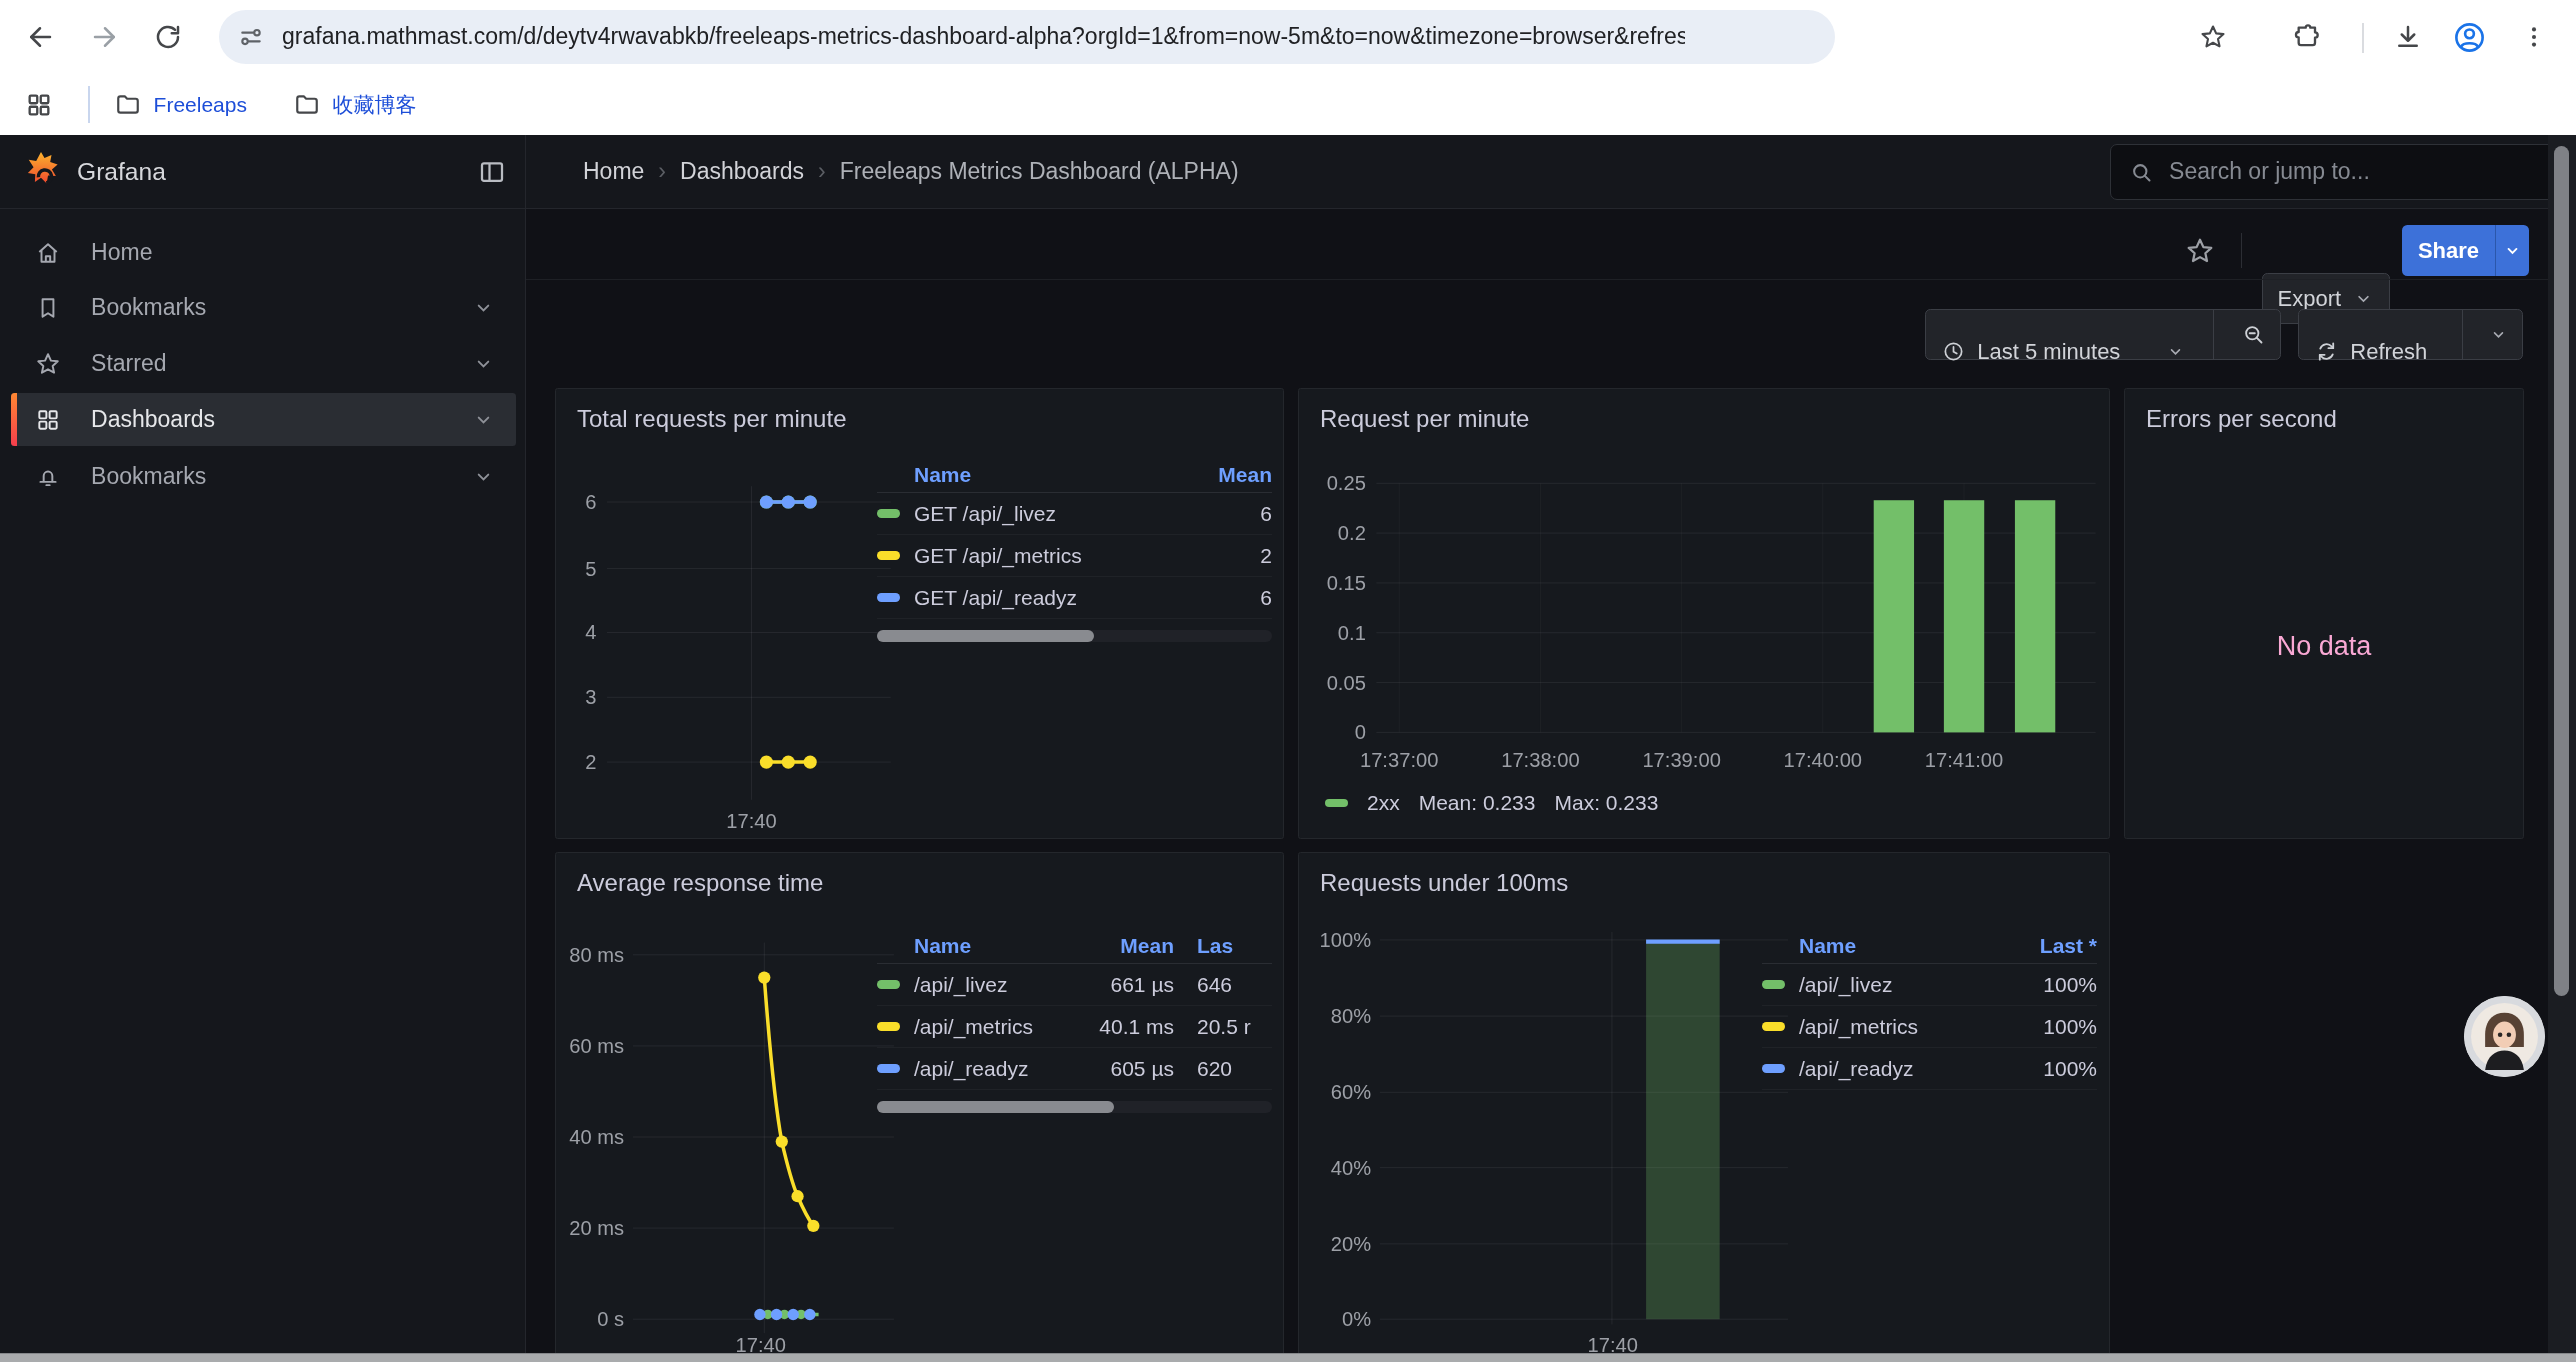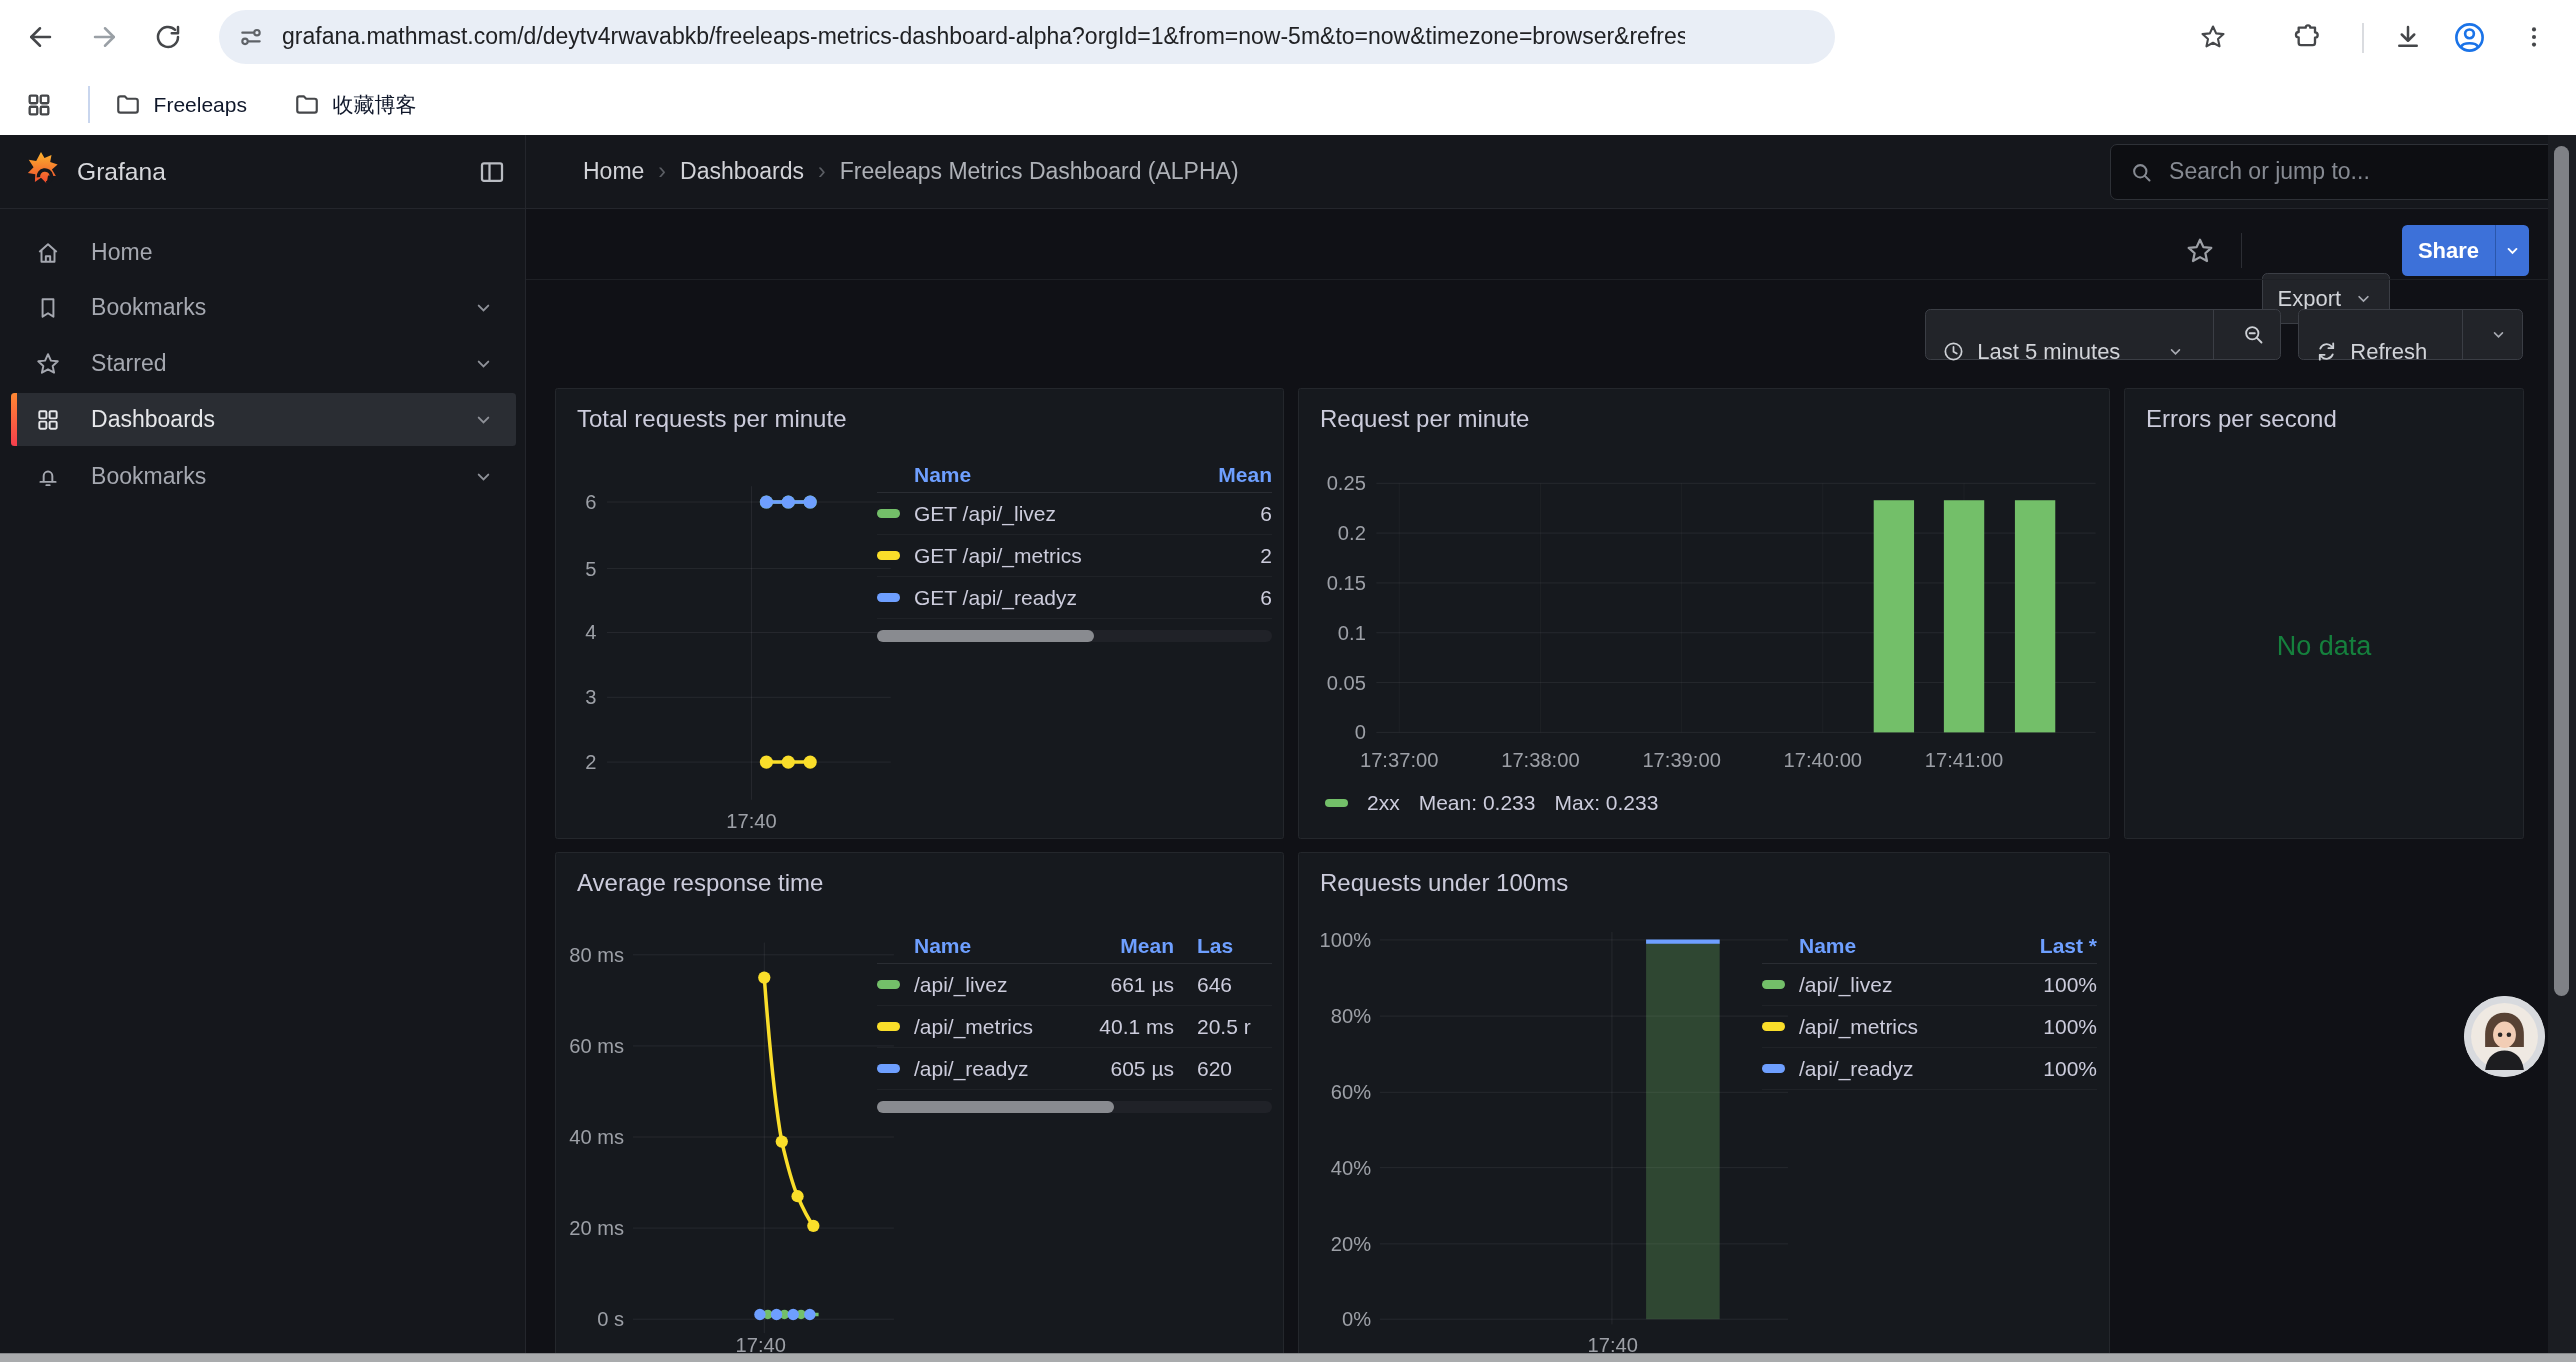--- a/index.html
+++ b/index.html
@@ -7,21 +7,21 @@
   #screen{position:relative;width:2576px;height:1363px;overflow:hidden;background:#101116;}
   .r{position:absolute;}
   .ic{display:flex;align-items:center;justify-content:center;}
   svg{display:block;}
   
   #btoolbar{left:0;top:0;width:2576px;height:74px;background:#ffffff;}
   .navbtn{width:42px;height:42px;top:16px;border-radius:21px;color:#45474a;}
   #urlpill{left:219px;top:9.6px;width:1616px;height:54px;border-radius:27px;background:#e9eef6;display:flex;align-items:center;padding-left:19px;box-sizing:border-box;}
   #urlinput{border:none;outline:none;background:transparent;font-family:"Liberation Sans",sans-serif;font-size:23px;color:#202124;width:1403px;margin-left:16px;}
   #bookbar{left:0;top:74px;width:2576px;height:61px;background:#ffffff;}
-  .bk{display:flex;align-items:center;gap:12.3px;color:#0f172a;font-size:21px;height:42px;padding:0 12.3px;border-radius:21px;}
+  .bk{display:flex;align-items:center;gap:12.3px;color:#1d4ed8;font-size:21px;height:42px;padding:0 12.3px;border-radius:21px;}
   
   #gf{left:0;top:135px;width:2576px;height:1228px;background:#101116;}
   #sidebar{left:0;top:0;width:526px;height:1228px;background:#15171c;}
   #gfheader{left:526px;top:0;width:2050px;height:74px;background:#15171c;}
   .hline{background:#24262c;}
   .sbitem{left:10.5px;width:505px;height:51px;display:flex;align-items:center;color:#a5a8b0;font-size:23px;gap:30px;padding-left:24.6px;box-sizing:border-box;border-radius:3.5px;}
   .sbitem .chev{position:absolute;right:21px;color:#8e9198;}
   .sbitem.sel{background:#2a2d33;color:#e6e7ea;}
   .selbar{position:absolute;left:0;top:0;width:6.1px;height:100%;border-radius:3.5px 0 0 3.5px;background:linear-gradient(#ff8833,#f53e4c);}
   .crumb{font-size:23px;color:#d2d3d8;}
@@ -39,21 +39,21 @@
   .ltable{position:absolute;font-size:21px;color:#ccccdc;}
   .lhead{display:flex;align-items:center;height:35px;border-bottom:0.9px solid #2a2d33;color:#6e9fff;font-weight:700;}
   .lrow{display:flex;align-items:center;height:41px;border-bottom:0.9px solid #1f2227;}
   .sw{width:23px;height:8.8px;border-radius:4.4px;margin-right:14px;flex:none;}
   .lname{flex:1;white-space:nowrap;overflow:hidden;}
   .lval{text-align:right;}
   .colm{width:114px;text-align:right;flex:none;}
   .coll{width:75px;text-align:left;padding-left:23px;flex:none;overflow:hidden;white-space:nowrap;}
   .hscroll{height:12.3px;background:#202228;border-radius:6.1px;margin-top:10.5px;}
   .hthumb{height:12.3px;border-radius:6.1px;background:#898b90;}
-  .nodata{position:absolute;width:100%;text-align:center;font-size:27px;color:#15803d;}
+  .nodata{position:absolute;width:100%;text-align:center;font-size:27px;color:#f9a8d4;}
   .axis-note{font-size:21px;color:#ccccdc;display:flex;align-items:center;gap:19px;}
 </style>
 </head>
 <body>
 
 <div id="screen">
 
   <div class="r" id="btoolbar">
     <div class="r ic navbtn" style="left:19px;">
       <svg width="30" height="30" viewBox="0 0 24 24" fill="none" stroke="#45474a" stroke-width="2" stroke-linecap="round" stroke-linejoin="round">

